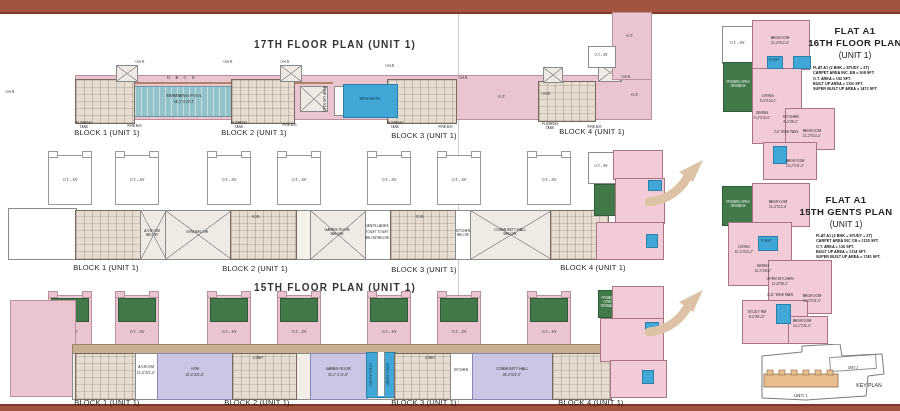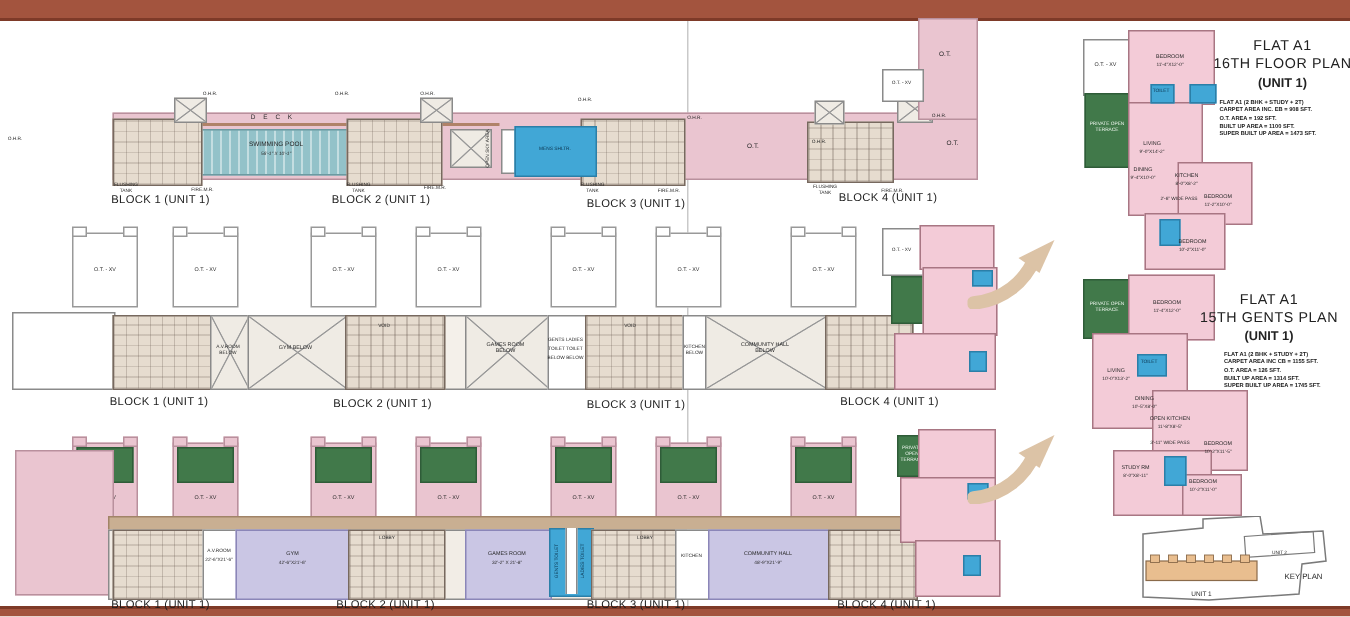--- a/index.html
+++ b/index.html
@@ -5,22 +5,22 @@
   html,body{margin:0;padding:0;background:#fff;}
   #canvas{position:relative;width:900px;height:411px;overflow:hidden;background:#fff;
           font-family:"Liberation Sans",sans-serif;color:#2d2d2d;}
   .abs{position:absolute;}
   .lbl{position:absolute;transform:translate(-50%,-50%);text-align:center;white-space:nowrap;
        line-height:1.18;color:#2a2a2a;}
   .wrap{white-space:normal;}
   .vert{writing-mode:vertical-rl;transform:translate(-50%,-50%) rotate(180deg);}
   .t3{font-size:3.2px}.t35{font-size:3.6px}.t4{font-size:4.3px}.t5{font-size:5.2px}
   .plan-title{font-weight:700;font-size:10px;letter-spacing:1.2px;color:#333;}
-  .flat-title{font-weight:400;font-size:9.5px;letter-spacing:.4px;color:#222;}
-  .flat-sub{font-weight:700;font-size:8.5px;color:#222;}
+  .flat-title{font-weight:700;font-size:9.5px;letter-spacing:.4px;color:#222;}
+  .flat-sub{font-weight:400;font-size:8.5px;color:#222;}
   .blkl{position:absolute;transform:translate(-50%,0);font-size:7.5px;font-weight:500;
         color:#1c1c1c;white-space:nowrap;letter-spacing:.2px;}
   .bar{position:absolute;left:0;width:900px;background:var(--bar,#A3543E);
        border-bottom:2px solid var(--bar_edge,#7E3A28);}
   .pinkbox{position:absolute;background:var(--pink,#EAC5D0);border:1px solid #b9909d;}
   .flatpink{position:absolute;background:var(--flat_pink,#F3CBD7);border:1px solid #a87683;}
   .green{position:absolute;background:var(--green,#41794A);border:1px solid #2F5C38;}
   .lav{position:absolute;background:var(--lavender,#CAC6E4);border:1px solid #8b86b8;}
   .bluebox{position:absolute;background:var(--blue,#41A7D6);border:1px solid #2b7fa8;}
   .whitebox{position:absolute;background:#fff;border:1px solid #8a8a8a;}
@@ -51,20 +51,21 @@
 </style>
 </head>
 <body>
 
 <div id="canvas">
 
   <div class="bar" style="top:0;height:12px"></div>
   <div class="bar" style="top:404;height:7px;top:404px;border-top:2px solid var(--bar_edge);border-bottom:none"></div>
   <div class="fold" style="left:458px;top:14px;height:390px"></div>
 
+  <div class="lbl plan-title" style="left:335px;top:45px">17TH FLOOR PLAN (UNIT 1)</div>
 
   <div class="pinkbox" style="left:75px;top:75px;width:575px;height:43px"></div>
   <div class="abs" style="left:98px;top:82px;width:235px;height:2px;background:#b08268"></div>
   <div class="lbl t4" style="left:182px;top:78px;letter-spacing:2px">D E C K</div>
 
   <div class="pool" style="left:134px;top:86px;width:100px;height:29px"></div>
   <div class="lbl t4" style="left:184px;top:96px">SWIMMING POOL</div>
   <div class="lbl t3" style="left:184px;top:103px;font-style:italic">56'-1" X 10'-1"</div>
 
   <div class="blk" style="left:75px;top:79px;width:58px;height:43px"></div>
@@ -172,20 +173,21 @@
   <div class="blkl" style="left:106px;top:263px">BLOCK 1 (UNIT 1)</div>
   <div class="blkl" style="left:255px;top:264px">BLOCK 2 (UNIT 1)</div>
   <div class="blkl" style="left:424px;top:265px">BLOCK 3 (UNIT 1)</div>
   <div class="blkl" style="left:593px;top:263px">BLOCK 4 (UNIT 1)</div>
 
   <svg class="abs" style="left:645px;top:160px" width="62" height="46" viewBox="0 0 62 46">
     <path d="M4,42 C24,40 38,28 45,12" fill="none" stroke="var(--arrow,#DCC3A6)" stroke-width="9" stroke-linecap="round"></path>
     <polygon points="34,12 58,0 48,22" fill="var(--arrow,#DCC3A6)"></polygon>
   </svg>
 
+  <div class="lbl plan-title" style="left:335px;top:288px">15TH FLOOR PLAN (UNIT 1)</div>
 
   <div class="par15" style="left:48px">
       <span class="green" style="left:2px;top:2px;width:36px;height:22px"></span>
       <span class="lbl t35" style="left:50%;top:36px">O.T. - XV</span>
     </div>
   <div class="par15" style="left:115px">
       <span class="green" style="left:2px;top:2px;width:36px;height:22px"></span>
       <span class="lbl t35" style="left:50%;top:36px">O.T. - XV</span>
     </div>
   <div class="par15" style="left:207px">

